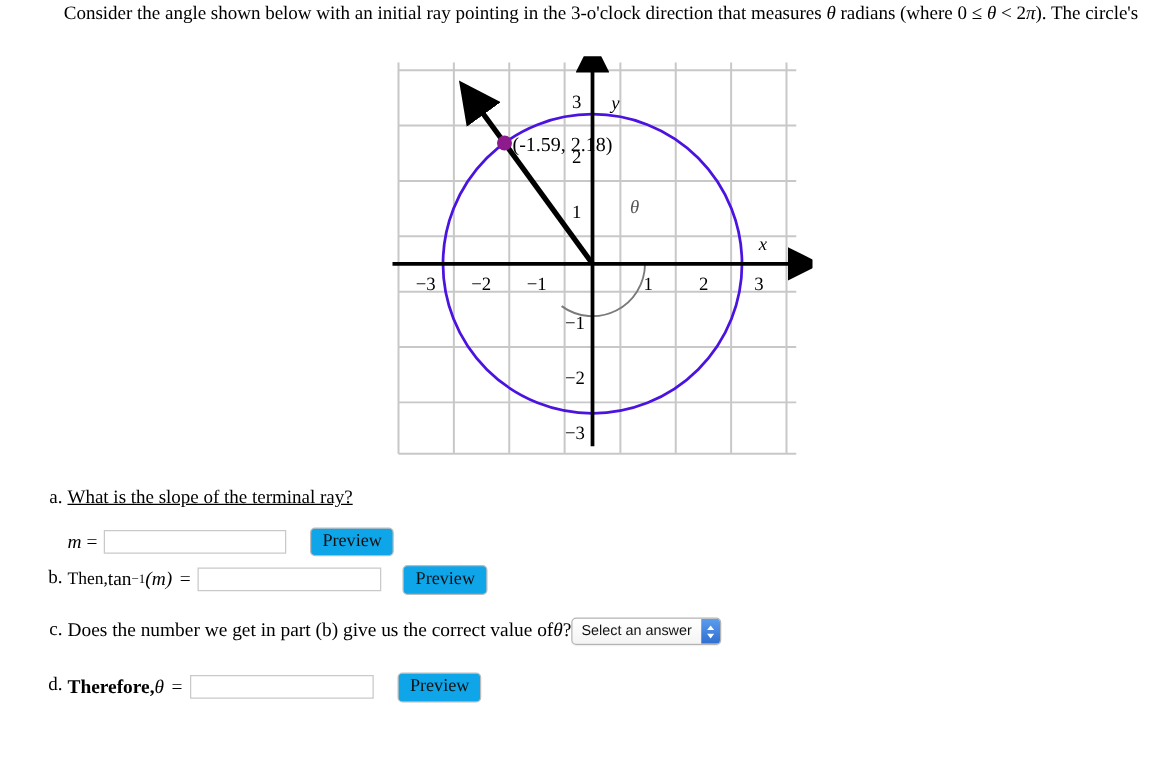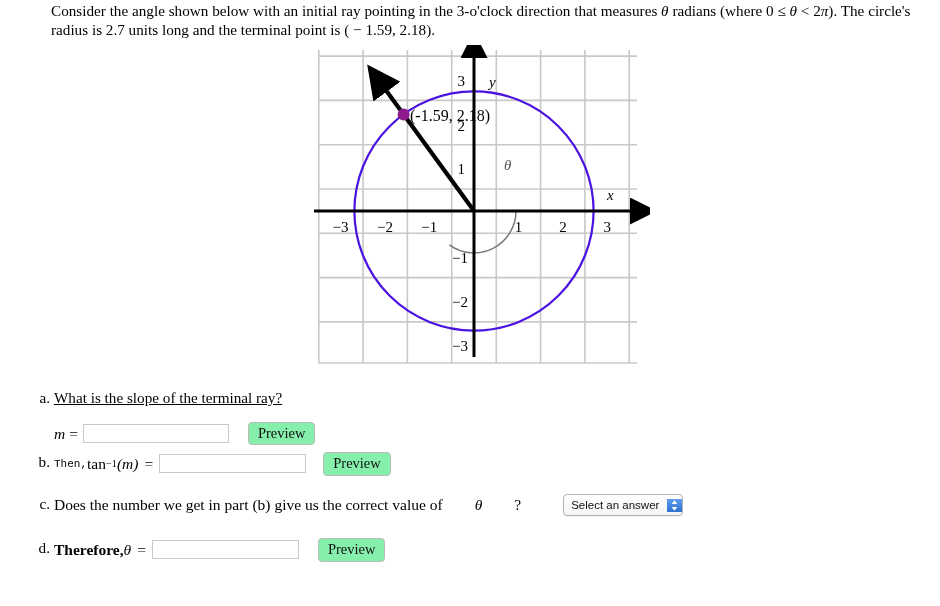--- a/index.html
+++ b/index.html
@@ -71,21 +71,21 @@
     background: #ffffff;
     box-sizing: border-box;
     font-family: "Liberation Serif", serif;
     font-size: 13px;
     padding: 0 3px;
     outline: none;
   }
   .preview-btn {
     border: 1px solid #bbbbbb;
     border-radius: 4px;
-    background: #86efac;
+    background: #0ea5e9;
     font-family: "Liberation Serif", "DejaVu Serif", serif;
     font-size: 14.5px;
     color: #111;
     padding: 2px 9px 3px 9px;
     cursor: pointer;
     line-height: 1.15;
   }
 
   
   .mac-select {
@@ -116,21 +116,20 @@
     justify-content: center;
     flex: none;
   }
   .mac-select .sel-arrow svg { display: block; }
 </style>
 </head>
 <body>
 
 <div class="prompt">
   <span>Consider the angle shown below with an initial ray pointing in the 3-o'clock direction that measures </span><span class="mi">θ</span><span> radians (where 0 </span><span>≤</span><span> </span><span class="mi">θ</span><span> &lt; 2</span><span class="mi">π</span><span>). The circle's</span><br>
-  <span>radius is 2.7 units long and the terminal point is ( − 1.59, 2.18).</span>
 </div>
 
 <div id="graph-figure">
   <svg width="350" height="330" viewBox="0 0 350 330" xmlns="http://www.w3.org/2000/svg">
     <defs>
       <marker id="arrowBlack" markerWidth="9" markerHeight="9" refX="1" refY="4.5" orient="auto">
         <path d="M0,0 L9,4.5 L0,9 z" fill="#000000"></path>
       </marker>
       <marker id="arrowRay" markerWidth="8" markerHeight="8" refX="1" refY="4" orient="auto">
         <path d="M0,0 L8,4 L0,8 z" fill="#000000"></path>
@@ -210,39 +209,39 @@
         <input class="answer-box" style="width: 146px;" type="text" value="">
         <button class="preview-btn" style="margin-left:19px;">Preview</button>
       </div>
     </div>
   </div>
 
   <div class="qitem" style="height:44px;">
     <span class="qlabel" style="left:30px; top:10px;">b.</span>
     <div class="qbody">
       <div class="row" style="padding-top:10px;">
-        <span style="font-size:11px;font-family:Liberation Mono, monospace;">Then, </span>
+        <span style="font-size:14px;">Then, </span>
         <span class="mi-up" style="font-size:15.5px;">tan</span>
           <sup class="exp">−1</sup>
           <span class="mi" style="font-size:15.5px;">(m)</span>
         <span style="margin:0 6px 0 6px; font-size:15.5px;">=</span>
         <input class="answer-box" style="width: 147px;" type="text" value="">
         <button class="preview-btn" style="margin-left:17px;">Preview</button>
       </div>
     </div>
   </div>
 
   <div class="qitem" style="height:41px;">
     <span class="qlabel" style="left:30px; top:8px;">c.</span>
     <div class="qbody">
-      <div class="row" style="padding-top:8px;gap:32px;">
+      <div class="row" style="padding-top:8px;">
         <span style="font-size:15.5px;">Does the number we get in part (b) give us the correct value of </span>
           <span class="mi" style="font-size:15.5px;">θ</span>
           <span style="font-size:15.5px;">?</span>
-        <span class="mac-select" style="margin-left:10px;align-items:center;">
+        <span class="mac-select" style="">
           <span class="sel-text">Select an answer</span>
           <span class="sel-arrow">
             <svg width="9" height="13" viewBox="0 0 9 13" xmlns="http://www.w3.org/2000/svg">
               <path d="M4.5 1.3 L7.3 5.0 L1.7 5.0 Z" fill="#ffffff"></path>
               <path d="M4.5 11.7 L1.7 8.0 L7.3 8.0 Z" fill="#ffffff"></path>
             </svg>
           </span>
         </span>
       </div>
     </div>

